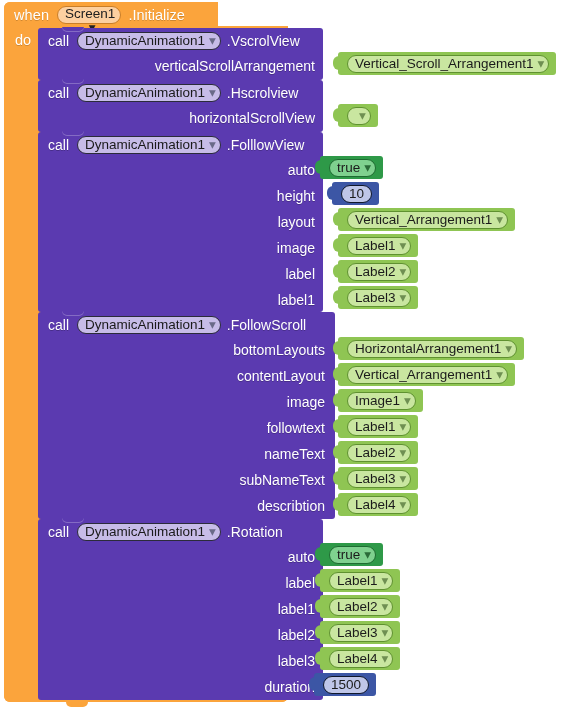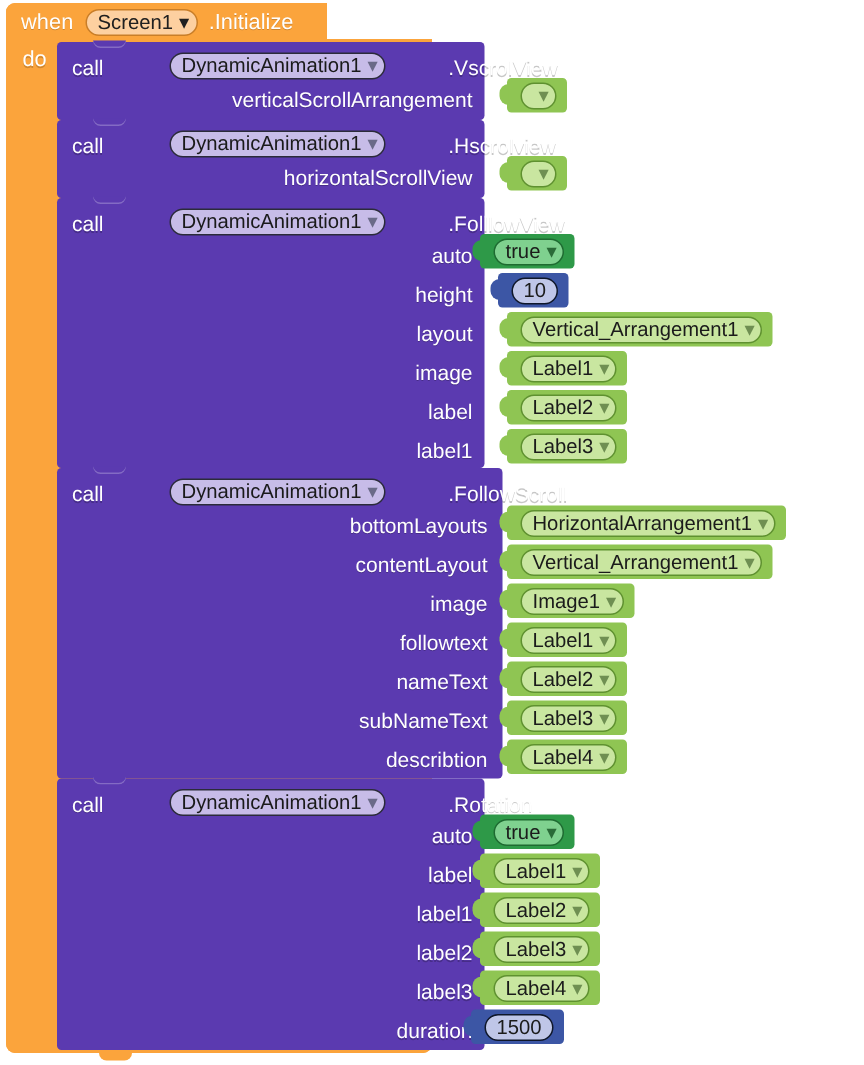--- a/index.html
+++ b/index.html
@@ -47,20 +47,21 @@
     height: 18px;
     background: #FDD0A0;
     border: 1px solid #C97E28;
     border-radius: 9px;
     display: inline-flex;
     align-items: center;
     padding: 0 5px 0 7px;
     font-size: 13.5px;
     color: #202020;
     line-height: 1;
+    flex-direction: column;
   }
   .field-dropdown-orange .caret { margin-left: 4px; }
   .event-method {
     color: #ffffff;
     font-size: 14.5px;
     margin-left: 7px;
     text-shadow: 0 1px 0 rgba(0,0,0,.18);
   }
   .do-label {
     position: absolute;
@@ -102,22 +103,21 @@
   
   .call-block {
     position: absolute;
     background: #5B3AB0;
     border-radius: 3px;
   }
   .call-row-head {
     position: relative;
     height: 25px;
     display: flex;
-    align-items: flex-end;
-    gap: 36px;
+    align-items: center;
   }
   .call-kw {
     color: #ffffff;
     font-size: 14px;
     margin-left: 10px;
     text-shadow: 0 1px 0 rgba(0,0,0,.22);
   }
   .field-dropdown-purple {
     margin-left: 8px;
     height: 18px;
@@ -248,20 +248,21 @@
       </span>
       <span class="call-method">.VscrolView</span>
     </div>
     <div class="param-row" style="padding-right:8px;">
       <span class="param-label">verticalScrollArrangement</span>
     </div>
   </div>
   <div class="val component" style="left:338px; top:52px;">
     <div class="plug"></div>
     <span class="inner">
+      <span>Vertical_Scroll_Arrangement1</span>
       <span class="caret">▾</span>
     </span>
   </div>
 
   <div class="call-block" style="left:38px; top:80px; width:285px; height:52px;">
     <div class="pnotch"></div>
     <div class="call-row-head">
       <span class="call-kw">call</span>
       <span class="field-dropdown-purple">
         <span>DynamicAnimation1</span>

